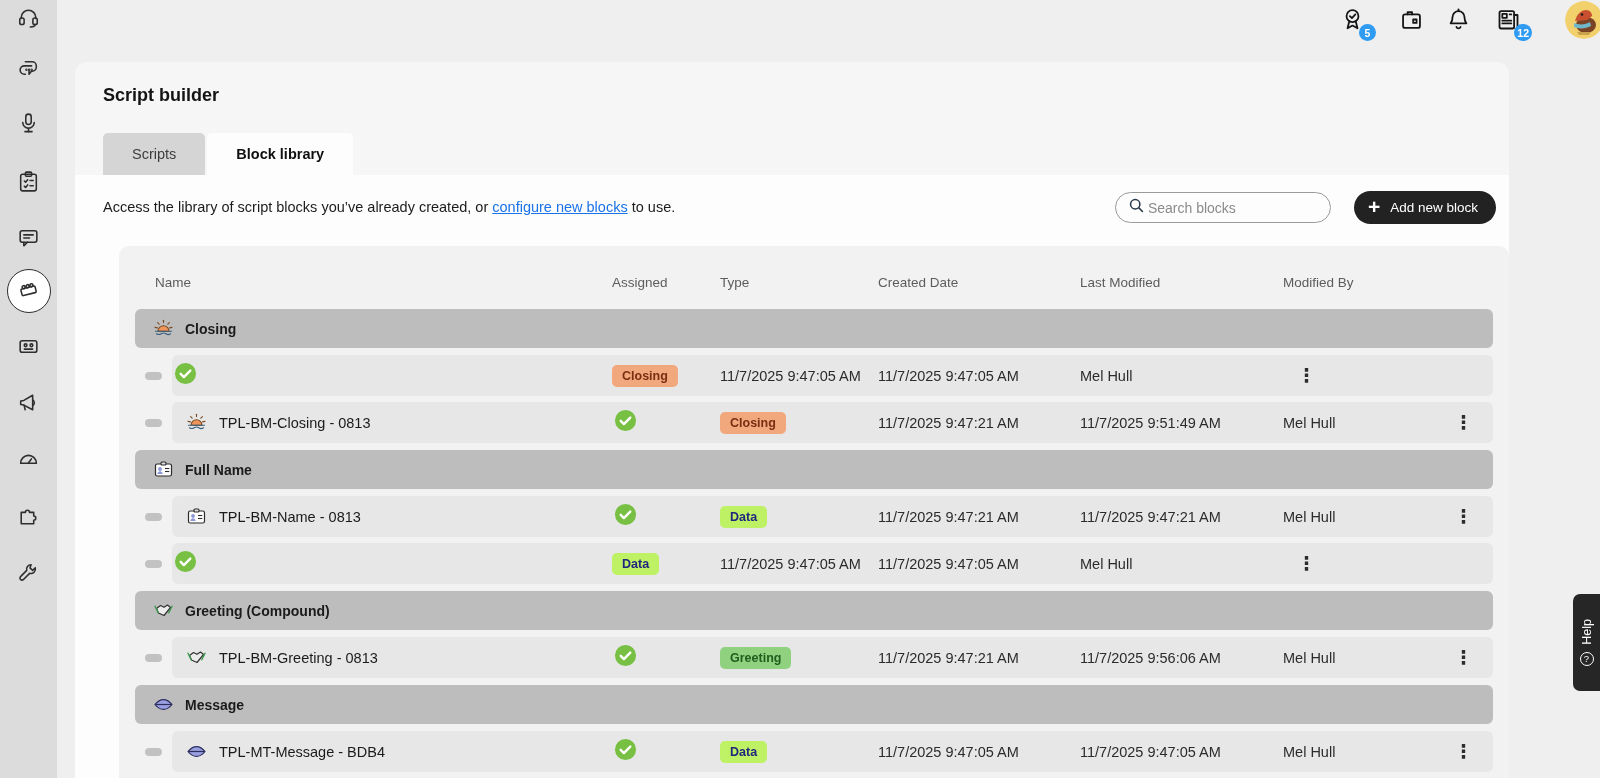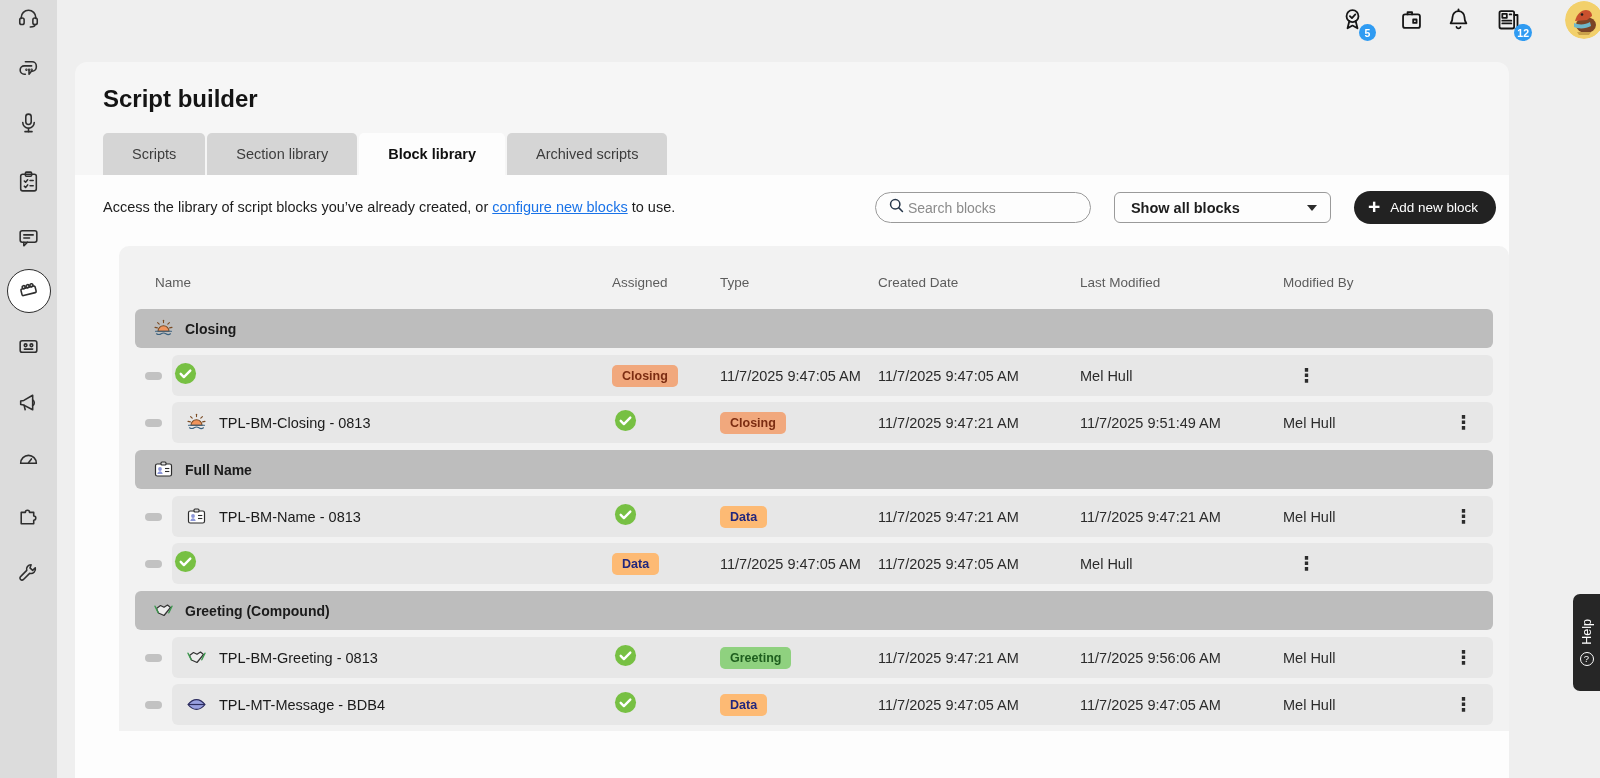--- a/index.html
+++ b/index.html
@@ -15,21 +15,21 @@
 
   
   .topbar { position:absolute; top:0; left:57px; right:0; height:44px; }
   .top-icon { position:absolute; top:6px; width:28px; height:28px; cursor:pointer; }
   .top-icon svg { width:27px; height:27px; stroke:#161616; fill:none; stroke-width:1.6; stroke-linecap:round; stroke-linejoin:round; }
   .count-badge { position:absolute; right:-9px; bottom:-7px; min-width:17px; height:17px; padding:0 3px; border-radius:9px; background:#2f9bf2; color:#fff; font-size:10.5px; font-weight:bold; display:flex; align-items:center; justify-content:center; }
   .avatar { position:absolute; top:1px; width:38px; height:38px; border-radius:50%; overflow:hidden; cursor:pointer; }
 
   
   .card { position:absolute; left:75px; top:62px; width:1434px; height:716px; background:#f6f6f6; border-radius:12px 12px 0 0; }
-  .page-title { position:absolute; left:28px; top:23px; font-size:24px; font-weight:bold; color:#141414; }
+  .page-title { position:absolute; left:28px; top:23px; font-size:18px; font-weight:bold; color:#141414; }
 
   .tabs { position:absolute; left:28px; top:71px; display:flex; gap:2px; }
   .tab { height:42px; padding:8px 29px; display:flex; align-items:center; background:#d5d5d5; color:#3d3d3d; font-size:14.5px; border-radius:5px 5px 0 0; cursor:pointer; }
   .tab.active { background:#fdfdfd; color:#101010; font-weight:bold; }
 
   .panel { position:absolute; left:0; top:113px; width:100%; height:603px; background:#fdfdfd; border-radius:0 0 0 0; }
   .desc { position:absolute; left:28px; top:24px; font-size:14.5px; color:#1c1c1c; }
   .desc a { color:#1a73e8; text-decoration:underline; cursor:pointer; }
 
   .controls { position:absolute; top:16px; right:13px; display:flex; align-items:center; gap:23px; }
@@ -54,21 +54,21 @@
   .g-icon, .r-icon { width:21px; height:21px; display:inline-flex; }
   .g-icon svg, .r-icon svg { width:21px; height:21px; }
 
   .item-row { position:relative; height:41px; margin:0 0 6px 37px; background:#e7e7e7; border-radius:6px;
     display:grid; grid-template-columns:440px 108px 158px 202px 203px 157px 1fr; align-items:center; }
   .drag-handle { position:absolute; left:-27px; top:17px; width:17px; height:8px; border-radius:4px; background:#c2c2c2; cursor:grab; }
   .name-cell { display:flex; align-items:center; gap:12px; padding-left:14px; font-size:14.5px; color:#1b1b1b; }
   .check { width:23px; height:23px; margin-left:2px; }
   .badge { display:inline-block; padding:4px 10px; border-radius:5px; font-size:12.5px; font-weight:bold; }
   .badge-closing { background:#f1a87d; color:#7c2d12; }
-  .badge-data { background:#fdba74; color:#22277d; }
+  .badge-data { background:#bef264; color:#22277d; }
   .badge-greeting { background:#8fd17f; color:#1e5e1e; }
   .cell-date, .cell-user { font-size:14.5px; color:#2b2b2b; }
   .kebab { margin-left:14px; font-size:19px; font-weight:bold; color:#2c2c2c; cursor:pointer; width:20px; text-align:center; letter-spacing:0; line-height:1; }
 
   
   .help-tab { position:absolute; right:0; top:594px; width:27px; height:97px; background:#262626; border-radius:7px 0 0 7px; display:flex; flex-direction:column; align-items:center; justify-content:center; gap:7px; cursor:pointer; z-index:9; }
   .help-tab .h-txt { writing-mode:vertical-rl; transform:rotate(180deg); color:#fff; font-size:12.5px; }
   .help-tab .h-q { width:14px; height:14px; border:1.3px solid #fff; border-radius:50%; color:#fff; font-size:9.5px; display:flex; align-items:center; justify-content:center; }
 </style>
 </head>
@@ -210,39 +210,33 @@
           <path d="M12 31h14l-2 3H14z" fill="#caa24a"></path>
         </svg>
     </div>
   </header>
 
   <main class="card">
     <h1 class="page-title">Script builder</h1>
 
     <div class="tabs">
       <div class="tab">Scripts</div>
-      <div class="tab">Section library</div>
       <div class="tab active">Block library</div>
-      <div class="tab">Archived scripts</div>
     </div>
 
     <section class="panel">
       <p class="desc"><span>Access the library of script blocks you’ve already created, or </span><a>configure new blocks</a><span> to use.</span></p>
 
       <div class="controls">
         <div class="search-box">
           <span><svg viewBox="0 0 20 20">
                 <circle cx="8.5" cy="8.5" r="5.5"></circle>
                 <line x1="12.8" y1="12.8" x2="17" y2="17"></line>
               </svg></span>
           <input type="text" placeholder="Search blocks" style="">
-        </div>
-        <div class="filter-dd">
-          <span class="val">Show all blocks</span>
-          <span class="caret"></span>
         </div>
         <button class="add-btn">
           <span class="plus">+</span>
           <span>Add new block</span>
         </button>
       </div>
 
       <div class="table">
         <div class="thead">
           <span class="th first">Name</span>
@@ -397,20 +391,29 @@
                     <circle cx="12" cy="12" r="11" fill="#77c043"></circle>
                     <path d="M7 12.4l3.3 3.3L17 9" stroke="#fff" stroke-width="2.5" fill="none" stroke-linecap="round" stroke-linejoin="round"></path>
                   </svg>
                 </span></span>
               <span><span class="badge badge-greeting">Greeting</span></span>
               <span class="cell-date">11/7/2025 9:47:21 AM</span>
               <span class="cell-date">11/7/2025 9:56:06 AM</span>
               <span class="cell-user">Mel Hull</span>
               <span><span class="kebab">⋮</span></span>
             </div>
+            <div class="group-bar">
+              <span class="g-icon">
+                <svg viewBox="0 0 21 21">
+                  <path d="M2 10.5C4.6 7.2 7.3 5.6 10.5 5.6s5.9 1.6 8.5 4.9c-2.6 3.3-5.3 4.9-8.5 4.9S4.6 13.8 2 10.5z" fill="#99a0e0" stroke="#2d2d5e" stroke-width="1.2"></path>
+                  <path d="M2 10.5h17" stroke="#2d2d5e" stroke-width="1.2"></path>
+                </svg>
+              </span>
+              <span class="g-label">Message</span>
+            </div>
             <div class="item-row">
               <span class="drag-handle"></span>
               <span class="name-cell">
                 <span class="r-icon">
                   <svg viewBox="0 0 21 21">
                     <path d="M2 10.5C4.6 7.2 7.3 5.6 10.5 5.6s5.9 1.6 8.5 4.9c-2.6 3.3-5.3 4.9-8.5 4.9S4.6 13.8 2 10.5z" fill="#99a0e0" stroke="#2d2d5e" stroke-width="1.2"></path>
                     <path d="M2 10.5h17" stroke="#2d2d5e" stroke-width="1.2"></path>
                   </svg>
                 </span>
                 <span class="r-name">TPL-MT-Message - BDB4</span>

